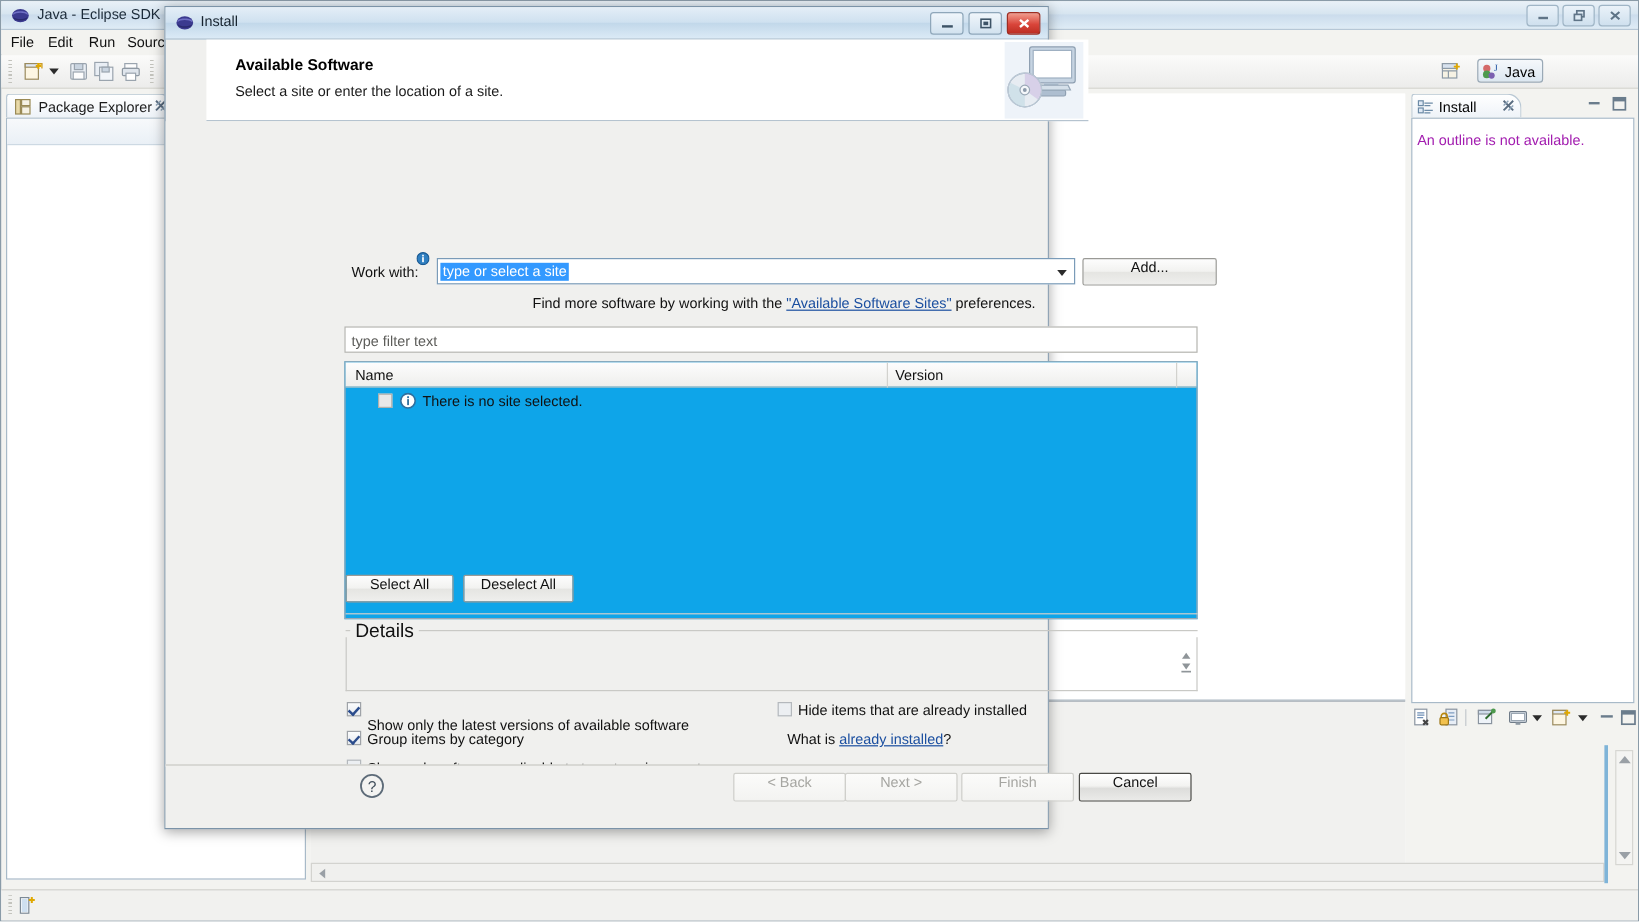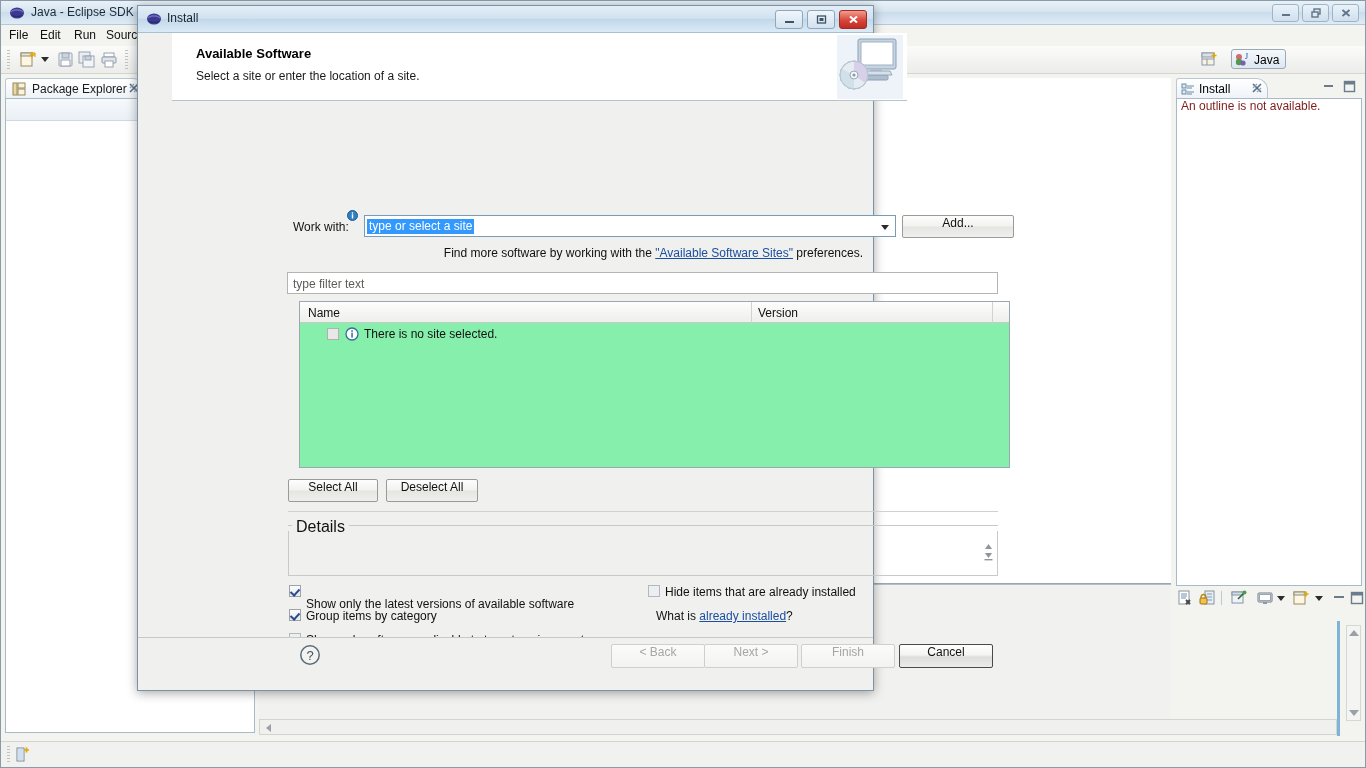--- a/index.html
+++ b/index.html
@@ -119,21 +119,21 @@
     position: absolute; left: 0; top: 0; width: 92px; height: 20px;
     background: linear-gradient(to bottom,#ffffff,#eef3f8);
     border: 1px solid #b9c8d4; border-bottom: none;
     border-radius: 3px 12px 0 0; box-sizing: border-box;
   }
   .ol-tab-label { position: absolute; left: 22px; top: 3px; font-size: 12px; }
   .ol-body {
     position: absolute; left: 0; top: 20px; width: 186px; height: 488px;
     background: #ffffff; border: 1px solid #a8bac8; box-sizing: border-box;
   }
-  .ol-msg { position: absolute; left: 4px; top: 0; font-size: 12px; color:#7f1d1d; }
+  .ol-msg { position: absolute; left: 4px; top: 11px; font-size: 12px; color:#a21caf; }
   .ol-minmax { position:absolute; top:2px; display:flex; gap:8px; }
 
   .persp-bar {
     position: absolute; left: 1190px; top: 48px; width: 172px; height: 24px;
   }
   .persp-btn {
     position:absolute; left: 40px; top: 0px; height: 20px;
     border:1px solid #9aa9b6; border-radius:3px;
     background: linear-gradient(to bottom,#f5f8fb,#dce7f1);
     padding: 0 6px 0 22px; line-height:20px; font-size:12px; box-sizing:border-box;
@@ -245,22 +245,22 @@
   .findmore { position:absolute; right:10px; top:145px; font-size:12px; color:#111; }
   .link { color:#1b4fa0; text-decoration:underline; }
 
   .filter-input {
     position:absolute; left:149px; top:171px; width:711px; height:22px;
     background:#ffffff; border:1px solid #b4b4b0; box-sizing:border-box;
   }
   .filter-text { position:absolute; left:5px; top:4px; font-size:12px; color:#5d5d5a;}
 
   .table {
-    position:absolute; left:149px; top:200px; width:711px; height:167px;
-    background:#86efac; border:1px solid #9aa8b4; box-sizing:border-box;margin-left:12px;
+    position:absolute; left:149px; top:200px; width:711px; height:215px;
+    background:#0ea5e9; border:1px solid #9aa8b4; box-sizing:border-box;
   }
   .th-row {
     position:absolute; left:0; top:0; width:100%; height:21px;
     background: linear-gradient(to bottom,#fdfdfd,#eeeeec);
     border-bottom:1px solid #c8c8c4; box-sizing:border-box;
   }
   .th { position:absolute; top:4px; font-size:12px; color:#111; }
   .th-div { position:absolute; top:0; width:1px; height:21px; background:#d2d2ce; }
   .row-1 { position:absolute; left:0; top:21px; width:100%; height:22px; }
   .row-cb {

